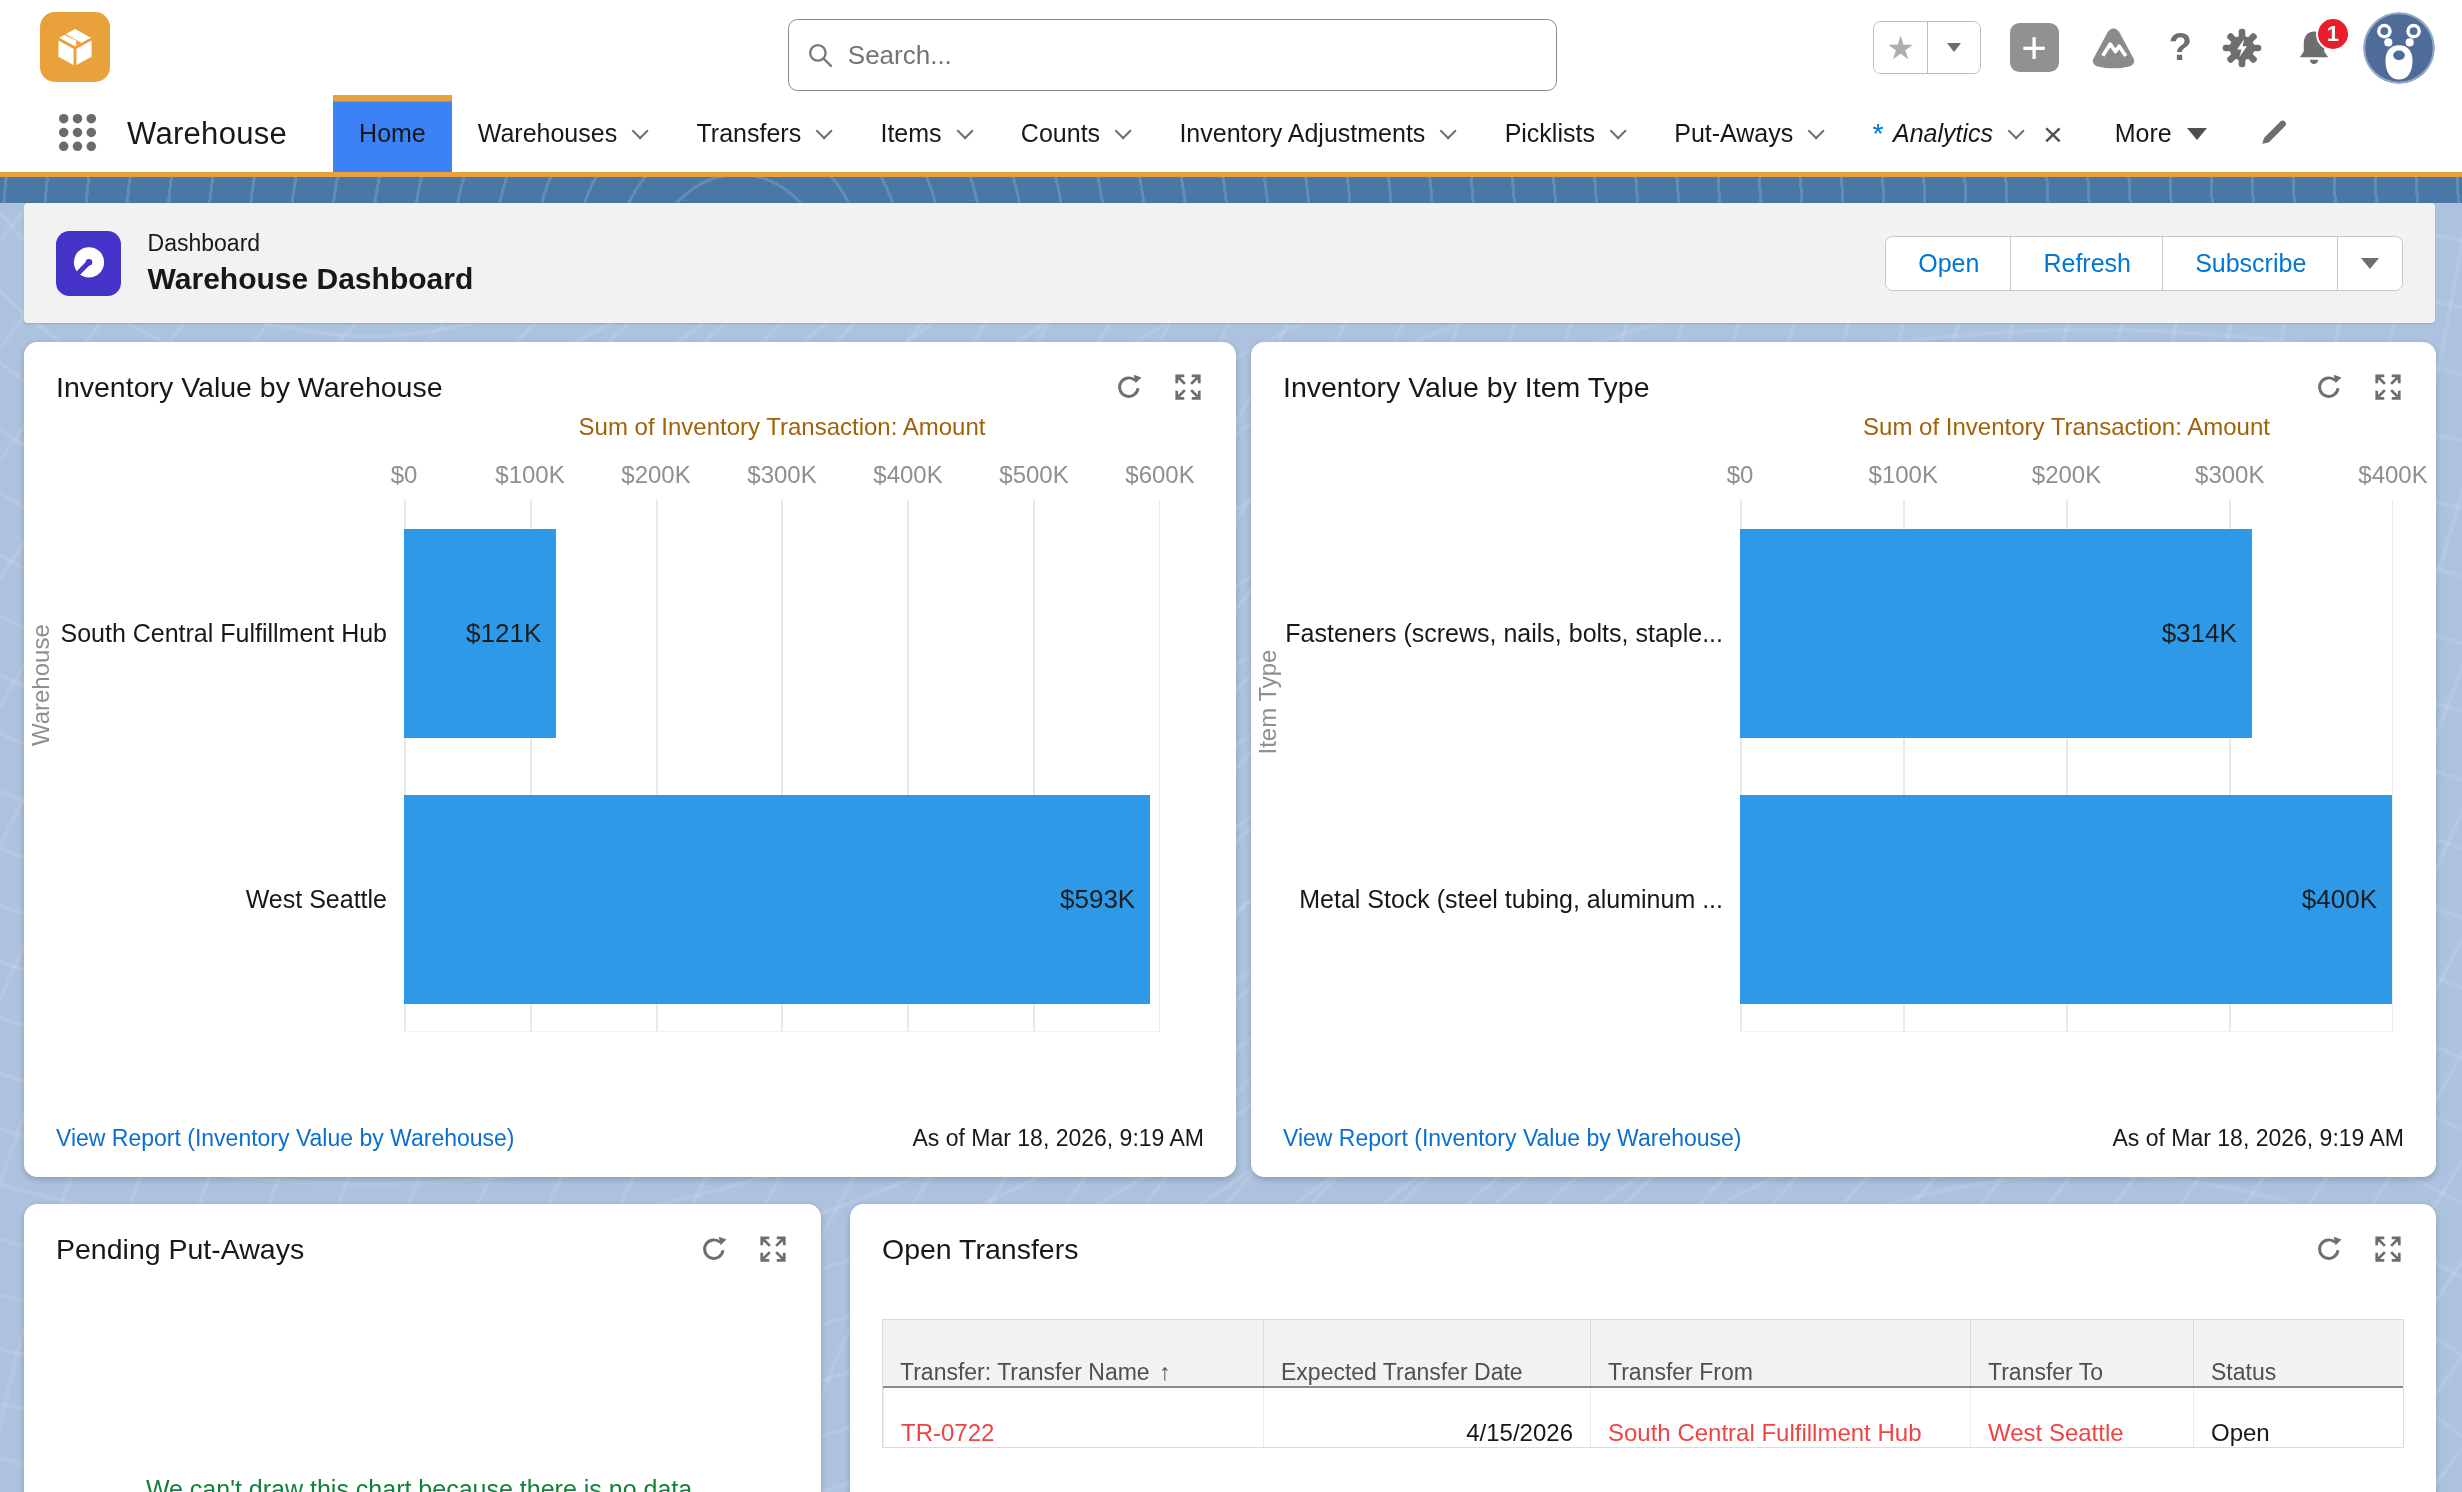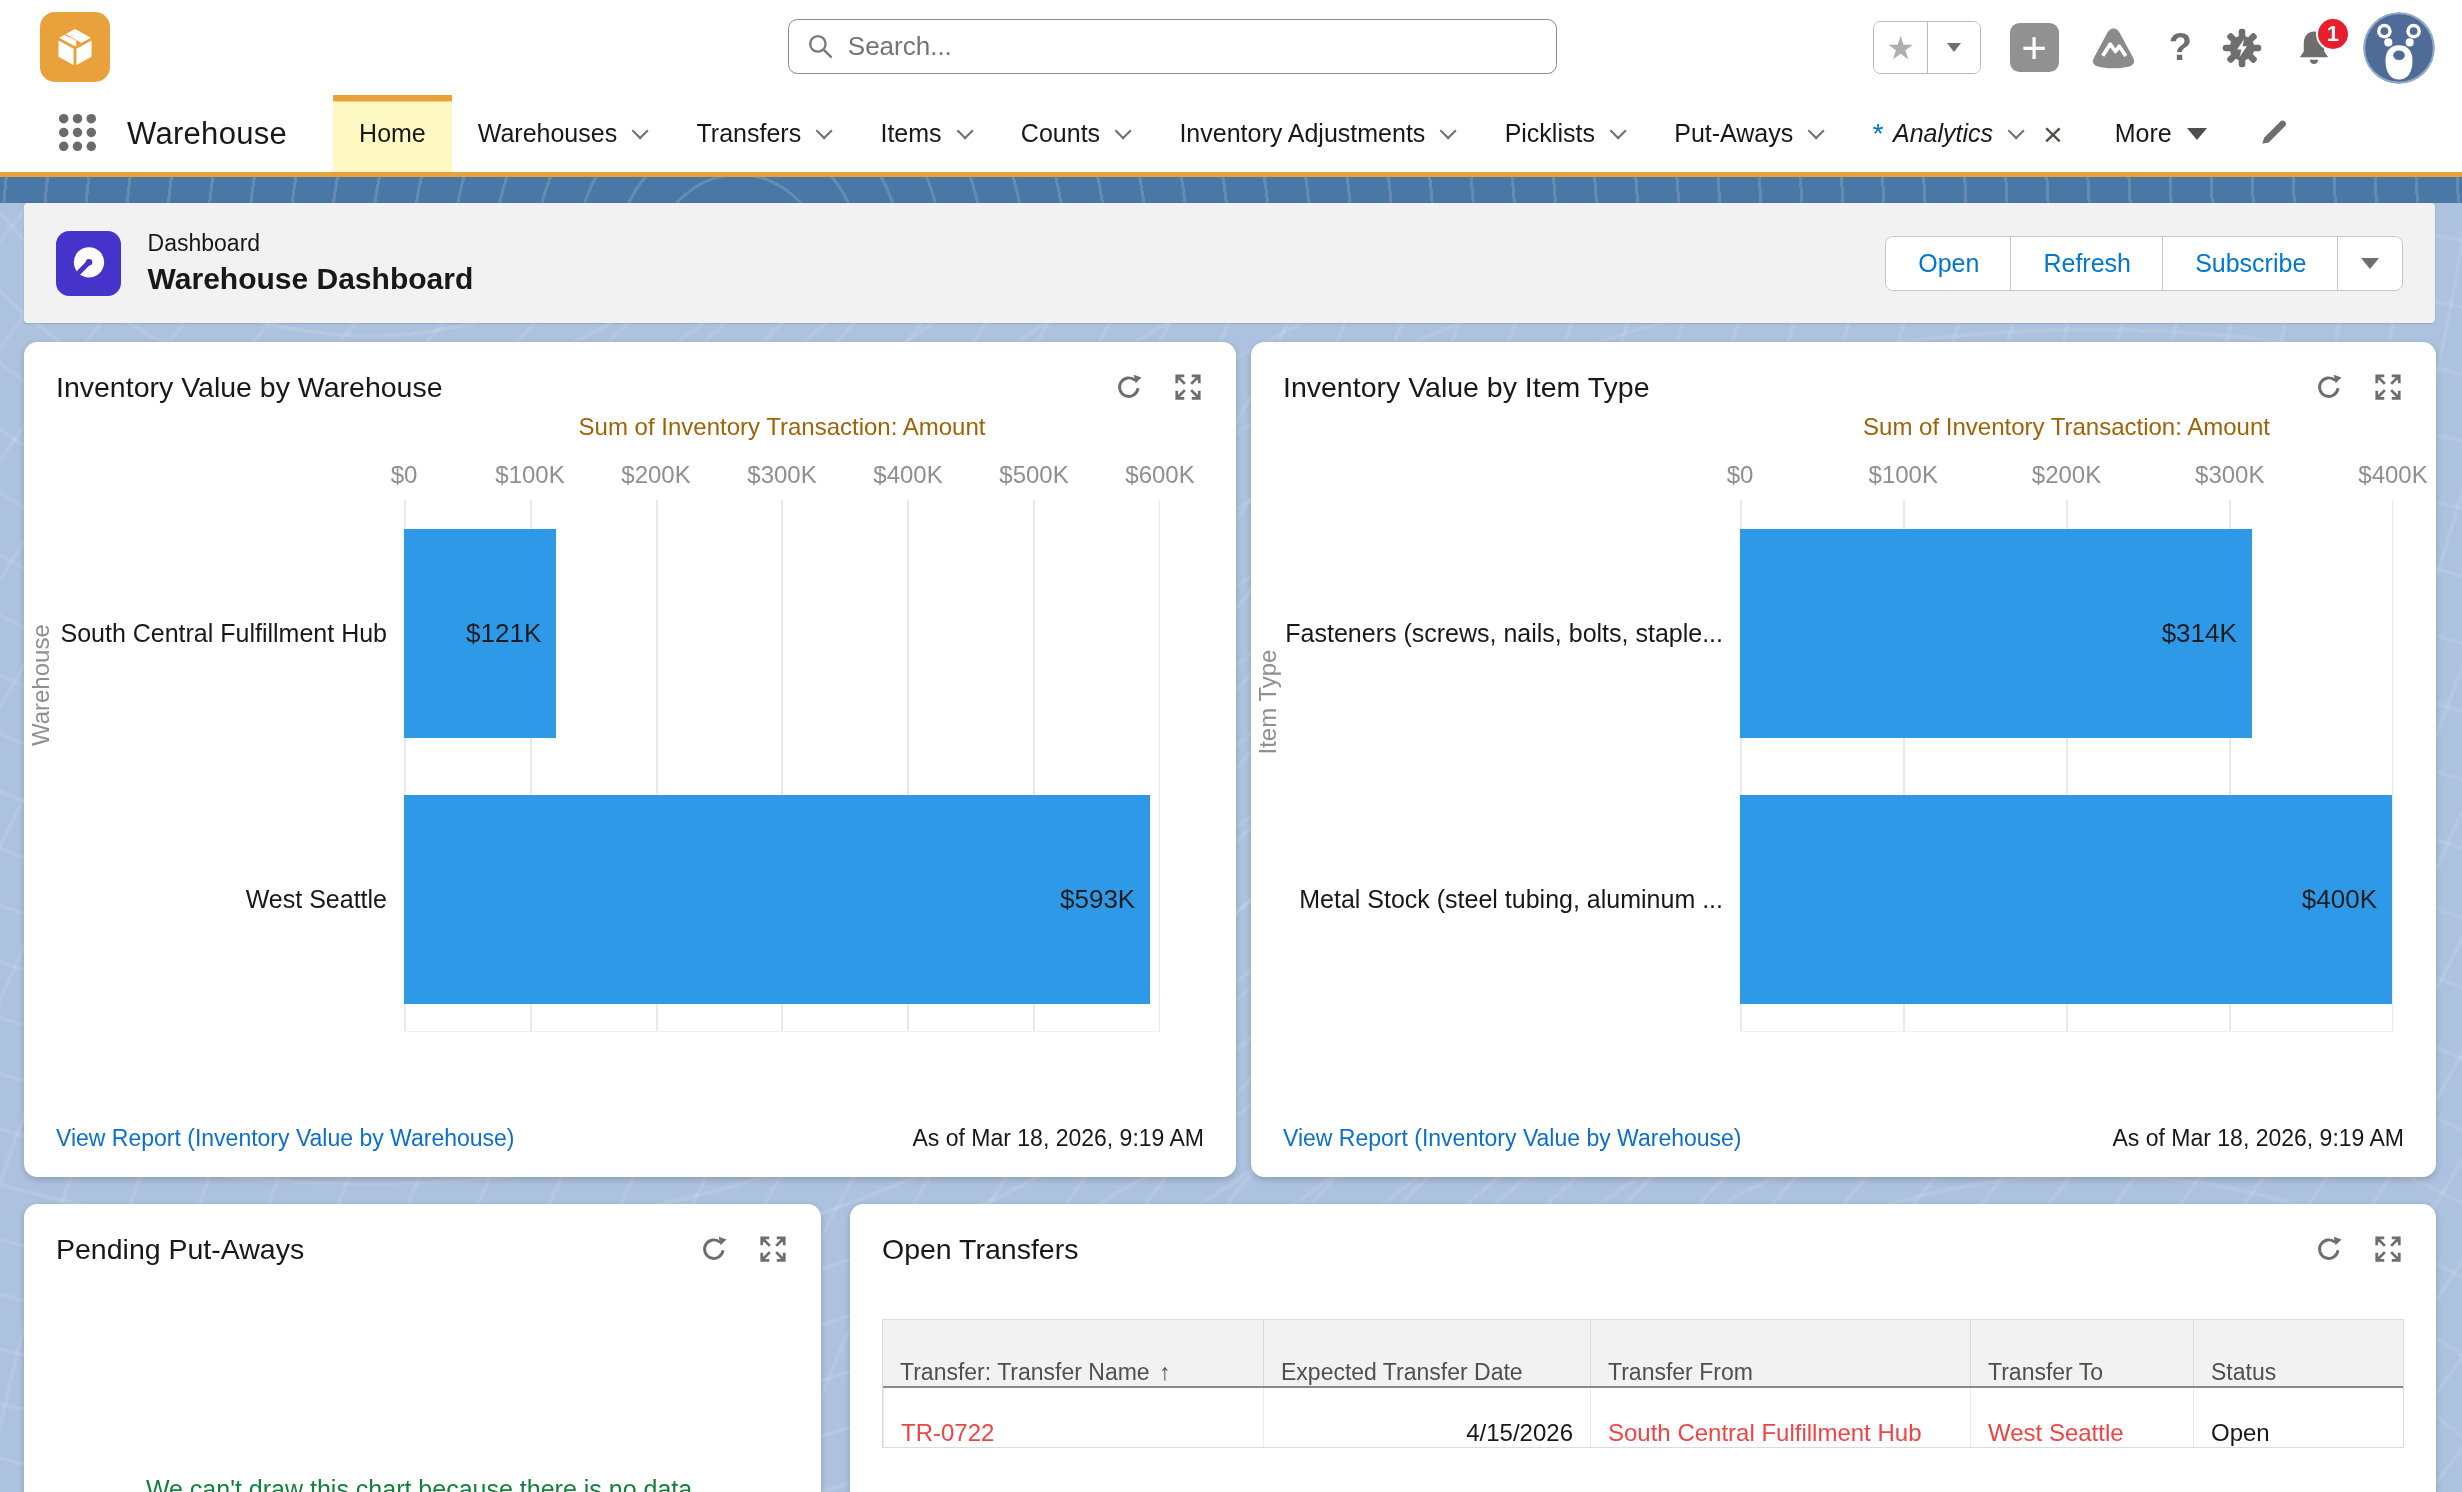--- a/index.html
+++ b/index.html
@@ -10,21 +10,21 @@
   }
 
   
   .global-header{
     position:absolute; top:0; left:0; width:100%; height:95px;
     background:#fff; display:flex; align-items:center;
   }
   .app-logo{ position:absolute; left:40px; top:12.3px; width:70px; height:70px;
     background:#E9A23B; border-radius:15px; display:flex; align-items:center; justify-content:center; }
   .search-wrap{
-    position:absolute; left:788px; top:19px; width:769px; height:55px;
+    position:absolute; left:788px; top:19px; width:769px; height:72px;
     border:1.9px solid #8A8A8A; border-radius:9.5px; display:flex; align-items:center;
     padding:0 17px; background:#fff;
   }
   .search-wrap input{
     border:none; outline:none; font-size:26px; color:#181818; flex:1; margin-left:13.3px;
     font-family:"Liberation Sans", sans-serif;
   }
   .search-wrap input::placeholder{ color:#747474; }
   .header-actions{
     position:absolute; right:26.6px; top:0; height:95px;
@@ -52,21 +52,21 @@
     position:absolute; top:95px; left:0; width:100%; height:82px; background:#fff;
     border-bottom:5.7px solid #E9A23B; display:flex; align-items:stretch;
   }
   .waffle{ margin:0 25px 0 53px; align-self:center; cursor:pointer; }
   .nav-app-name{ font-size:31px; color:#181818; align-self:center; margin-right:46px; letter-spacing:0.3px; }
   .nav-tabs{ display:flex; align-items:stretch; }
   .nav-tab{
     display:flex; align-items:center; gap:15px; padding:0 26px; font-size:25px; color:#181818;
     cursor:pointer; position:relative;
   }
-  .nav-tab.active{ background:#fef9c3; box-shadow:inset 0 6.6px 0 #E9A23B; }
+  .nav-tab.active{ background:#3b82f6; box-shadow:inset 0 6.6px 0 #E9A23B; }
   .chev{ width:12.3px; height:12.3px; border-right:2.8px solid #6E6E6E; border-bottom:2.8px solid #6E6E6E;
     transform:rotate(45deg) translateY(-2.8px); }
   .tab-star{ color:#0176D3; font-size:28.5px; font-style:normal; margin-right:-5.7px;}
   .tab-italic{ font-style:italic; }
   .tab-close{ font-size:34px; color:#514F4D; margin-left:7.6px; line-height:1; cursor:pointer;}
   .more-caret{ width:0;height:0;border-left:10.4px solid transparent;border-right:10.4px solid transparent;border-top:12.3px solid #514F4D; }
   .nav-edit{ align-self:center; margin-left:25px; cursor:pointer; }
 
   
   .content{

